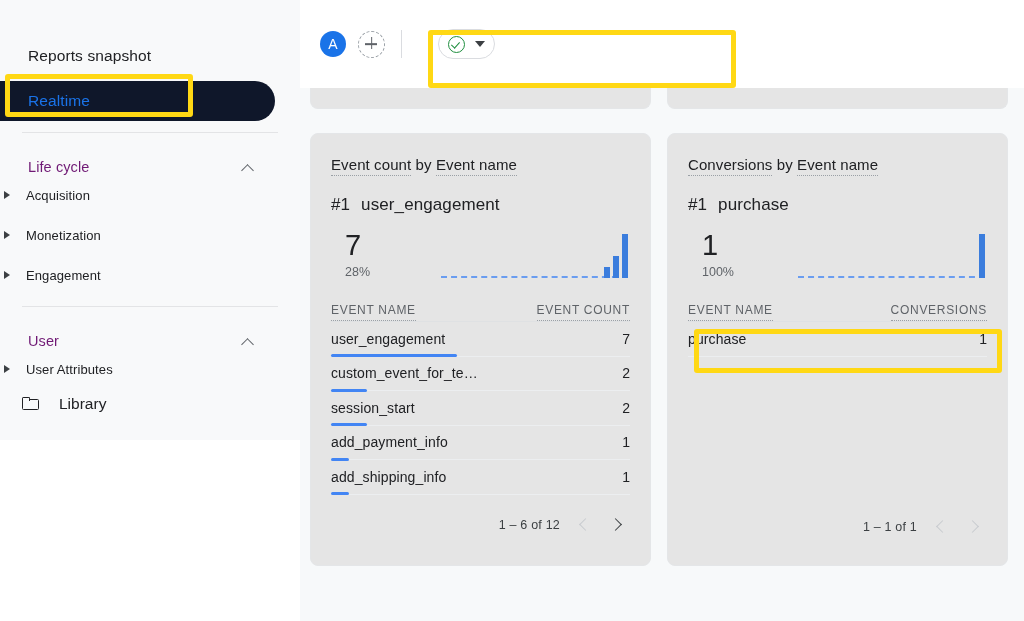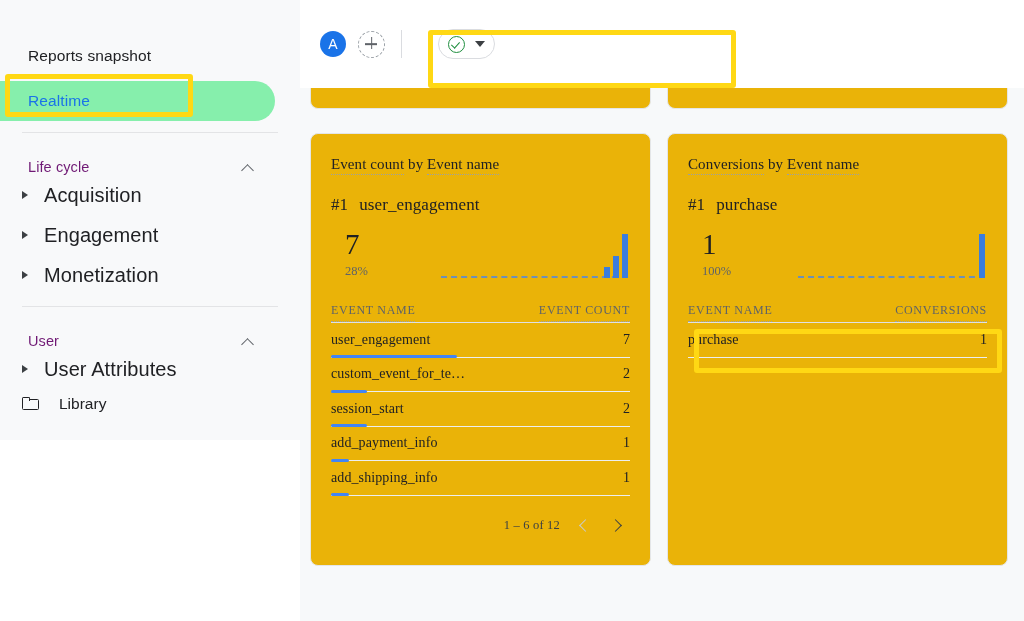--- a/index.html
+++ b/index.html
@@ -47,21 +47,21 @@
     border-radius: 0 20px 20px 0;
     display: flex;
     align-items: center;
     padding-left: 28px;
     box-sizing: border-box;
     margin-top: 5px;
     font-size: 15.5px;
     letter-spacing: .1px;
   }
   .nav-pill.selected {
-    background: #86efac;
+    background: #0f172a;
     color: #1a73e8;
   }
   .divider {
     height: 1px;
     background: #e3e4e6;
     margin: 11px 22px 0 22px;
   }
   .section-head {
     height: 42px;
     display: flex;
@@ -86,24 +86,23 @@
     width: 8px;
     height: 8px;
     border-left: 1.6px solid #5f6368;
     border-top: 1.6px solid #5f6368;
     transform: rotate(45deg);
   }
   .nav-item {
     height: 40px;
     display: flex;
     align-items: center;
-    font-size: 20px;
+    font-size: 13px;
     color: #202124;
     letter-spacing: .1px;
-    padding-left: 18px;
   }
   .nav-arrow {
     width: 26px;
     flex: 0 0 26px;
     display: flex;
     align-items: center;
     justify-content: flex-start;
     padding-left: 4px;
     box-sizing: border-box;
   }
@@ -262,26 +261,25 @@
     height: 533px;
     padding: 0 16px 0 10px;
     box-sizing: border-box;
     overflow: hidden;
   }
   .card-row {
     display: flex;
     gap: 16px;
   }
   .card {
-    background: #eab308;
+    background: #e5e5e5;
     border: 1px solid #e4e6e8;
     border-radius: 8px;
     box-sizing: border-box;
     flex: 1;
-    font-family: Liberation Serif, serif;
   }
   .card-stub {
     height: 22px;
     border-radius: 0 0 8px 8px;
     border-top: none;
     margin-top: -1px;
   }
   .card-main {
     height: 433px;
     padding: 22px 20px 0 20px;
@@ -455,27 +453,27 @@
     <div class="nav-item">
       <span class="nav-arrow">
           <span class="tri"></span>
         </span>
       <span class="nav-label">Acquisition</span>
     </div>
     <div class="nav-item">
       <span class="nav-arrow">
           <span class="tri"></span>
         </span>
-      <span class="nav-label">Engagement</span>
+      <span class="nav-label">Monetization</span>
     </div>
     <div class="nav-item">
       <span class="nav-arrow">
           <span class="tri"></span>
         </span>
-      <span class="nav-label">Monetization</span>
+      <span class="nav-label">Engagement</span>
     </div>
 
     <div class="divider"></div>
 
     <div class="section-head">
       <span>User</span>
       <span class="chev-up"></span>
     </div>
 
     <div class="nav-item">
@@ -609,20 +607,25 @@
             <span>CONVERSIONS</span>
           </div>
 
           <div id="rows1">
               <div class="tbl-row">
                 <span class="name">purchase</span>
                 <span class="val">1</span>
               </div>
             </div>
 
+          <div class="pager" style="margin-top:160px;">
+            <span class="range">1 – 1 of 1</span>
+            <span class="arrow prev disabled"></span>
+            <span class="arrow next disabled"></span>
+          </div>
         </div>
 
       </div>
     </div>
   </div>
 
   <div class="hl" id="hl-realtime"></div>
   <div class="hl" id="hl-title"></div>
   <div class="hl" id="hl-purchase"></div>
 </div>

